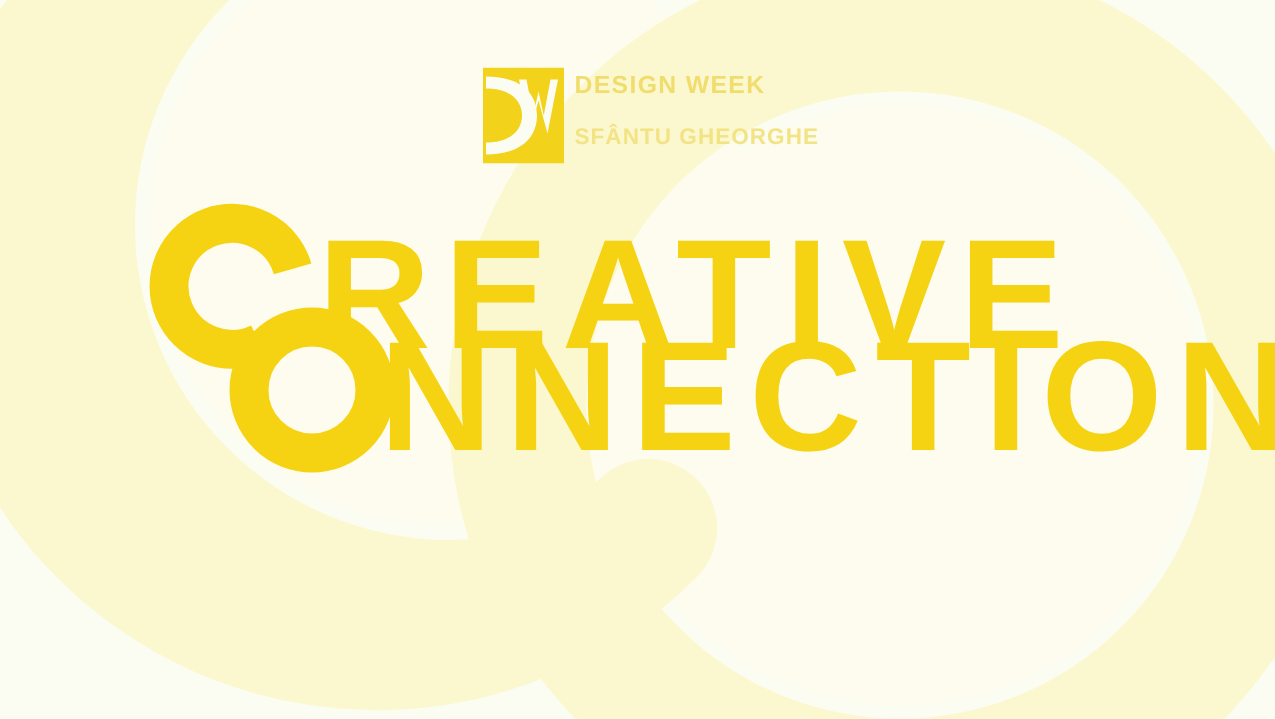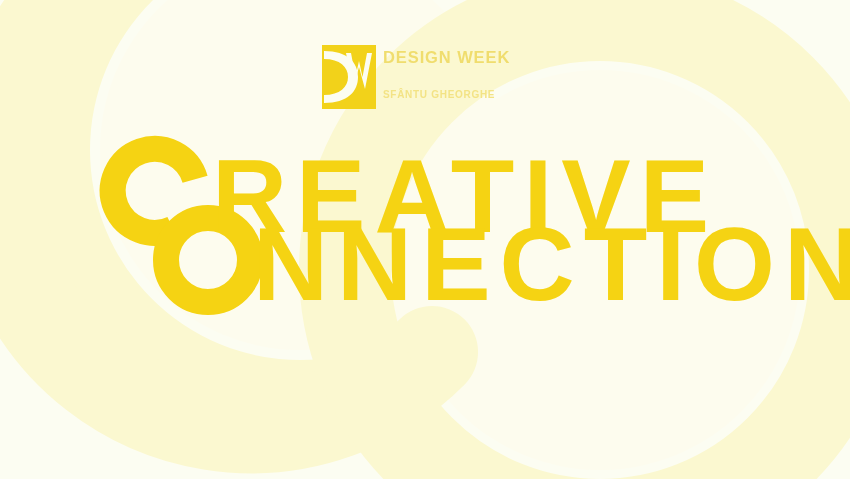--- a/index.html
+++ b/index.html
@@ -47,45 +47,45 @@
     display: block;
     flex: 0 0 auto;
   }
 
   #header-text {
     margin-left: 7px;
     display: flex;
     flex-direction: column;
     justify-content: flex-start;
     padding-top: 3px;
+    gap: 16px;
   }
 
   .header-line {
     display: block;
     white-space: nowrap;
     font-family: "Liberation Sans", sans-serif;
     letter-spacing: 0.6px;
   }
 
   #header-line-1 {
     font-size: 16.5px;
     font-weight: bold;
     color: #f0dd6e;
     line-height: 19px;
     letter-spacing: 0.9px;
   }
 
   #header-line-2,
   #header-line-3 {
-    font-size: 10px;
+    font-size: 15px;
     font-weight: bold;
     color: #f3e385;
     line-height: 18.5px;
     letter-spacing: 0.7px;
-    margin-top: 19px;
   }
 
   
   #headline {
     position: absolute;
     left: 0;
     top: 0;
     width: 850px;
     height: 479px;
   }

